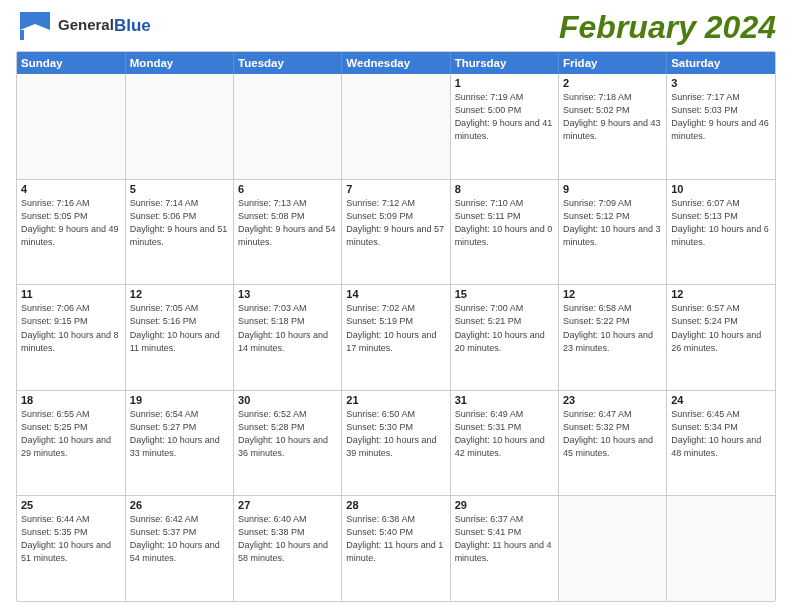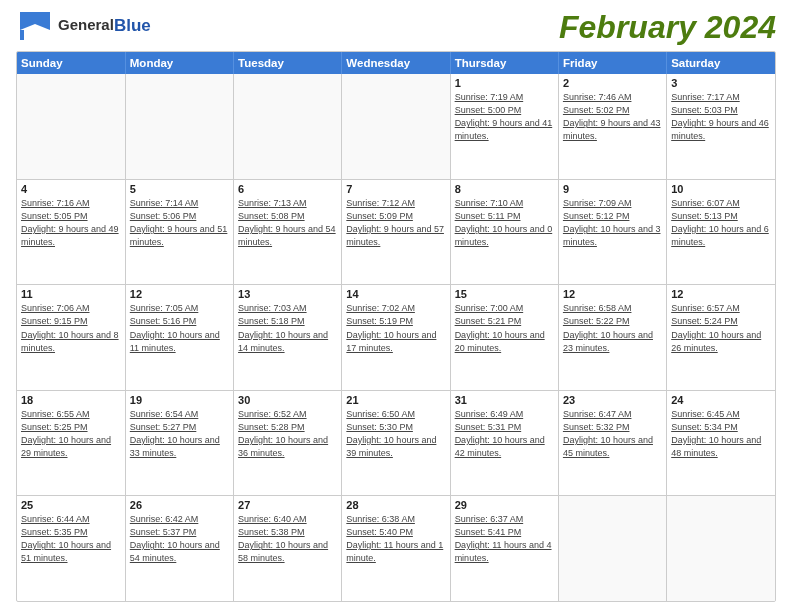--- a/index.html
+++ b/index.html
@@ -99,21 +99,20 @@
     .day-num {
       font-size: 11px;
       font-weight: bold;
       color: #222;
       margin-bottom: 2px;
     }
     .day-info {
       font-size: 9px;
       color: #444;
       line-height: 1.45;
-      text-decoration: underline;
     }
     .empty { background: #f9f9f9; }
   </style>
 </head>
 <body>
 
 <div class="page">
   <div class="header">
 
     <div class="logo-wrap">
@@ -154,21 +153,21 @@
             <td class="empty"></td>
             <td>
               <div class="day-num">1</div>
               <div class="day-info">Sunrise: 7:19 AM
 Sunset: 5:00 PM
 Daylight: 9 hours
 and 41 minutes.</div>
             </td>
             <td>
               <div class="day-num">2</div>
-              <div class="day-info">Sunrise: 7:46 AM
+              <div class="day-info">Sunrise: 7:18 AM
 Sunset: 5:02 PM
 Daylight: 9 hours
 and 43 minutes.</div>
             </td>
             <td>
               <div class="day-num">3</div>
               <div class="day-info">Sunrise: 7:17 AM
 Sunset: 5:03 PM
 Daylight: 9 hours
 and 46 minutes.</div>

